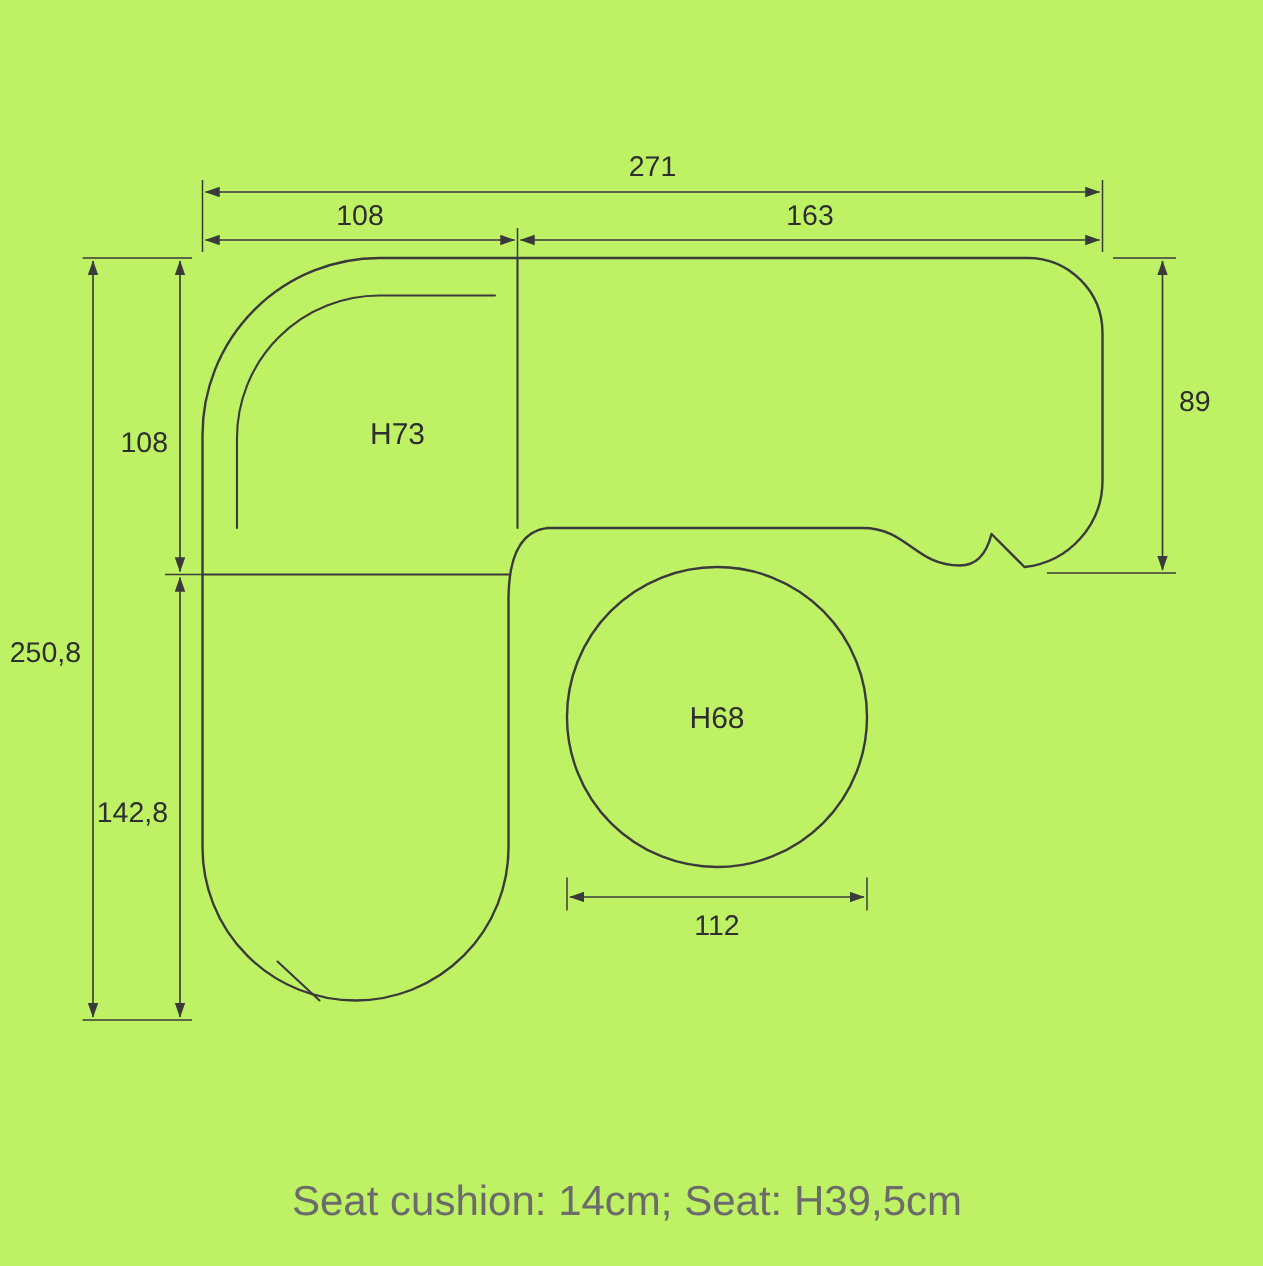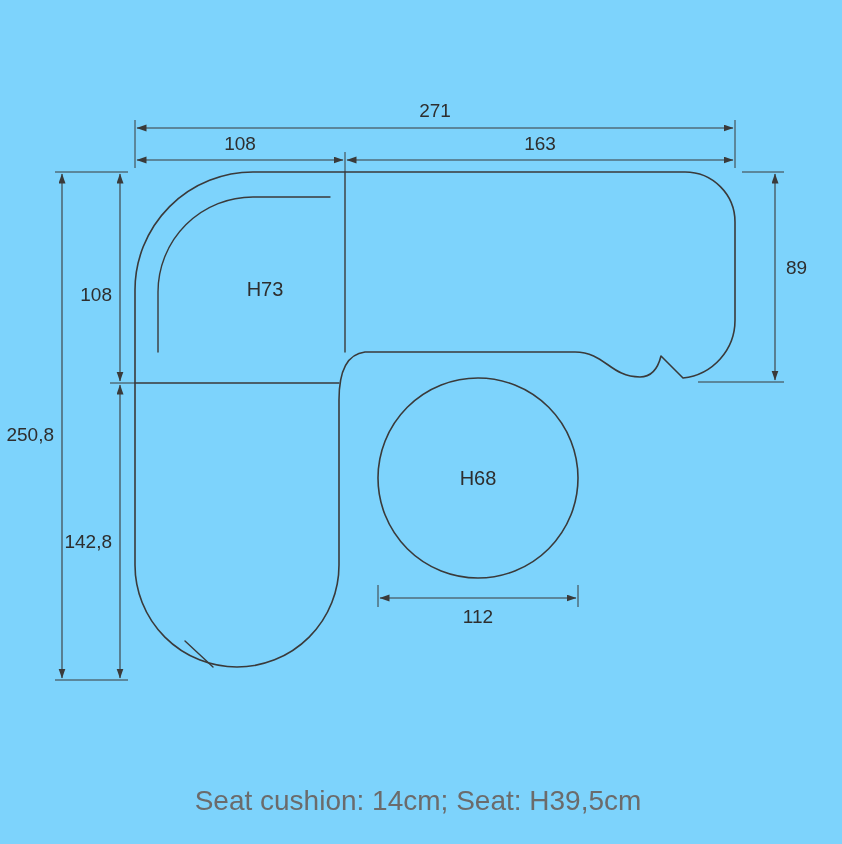--- a/index.html
+++ b/index.html
@@ -4,21 +4,21 @@
 <style>
   html, body {
     margin: 0;
     padding: 0;
     background: #ffffff;
   }
   .canvas {
     position: relative;
     width: 842px;
     height: 844px;
-    background: #7dd3fc;
+    background: #bef264;
     overflow: hidden;
     font-family: "Liberation Sans", sans-serif;
   }
   svg { display: block; }
   .outline {
     fill: none;
     stroke: #3a3a3a;
     stroke-width: 1.6;
     stroke-linejoin: round;
     stroke-linecap: round;

